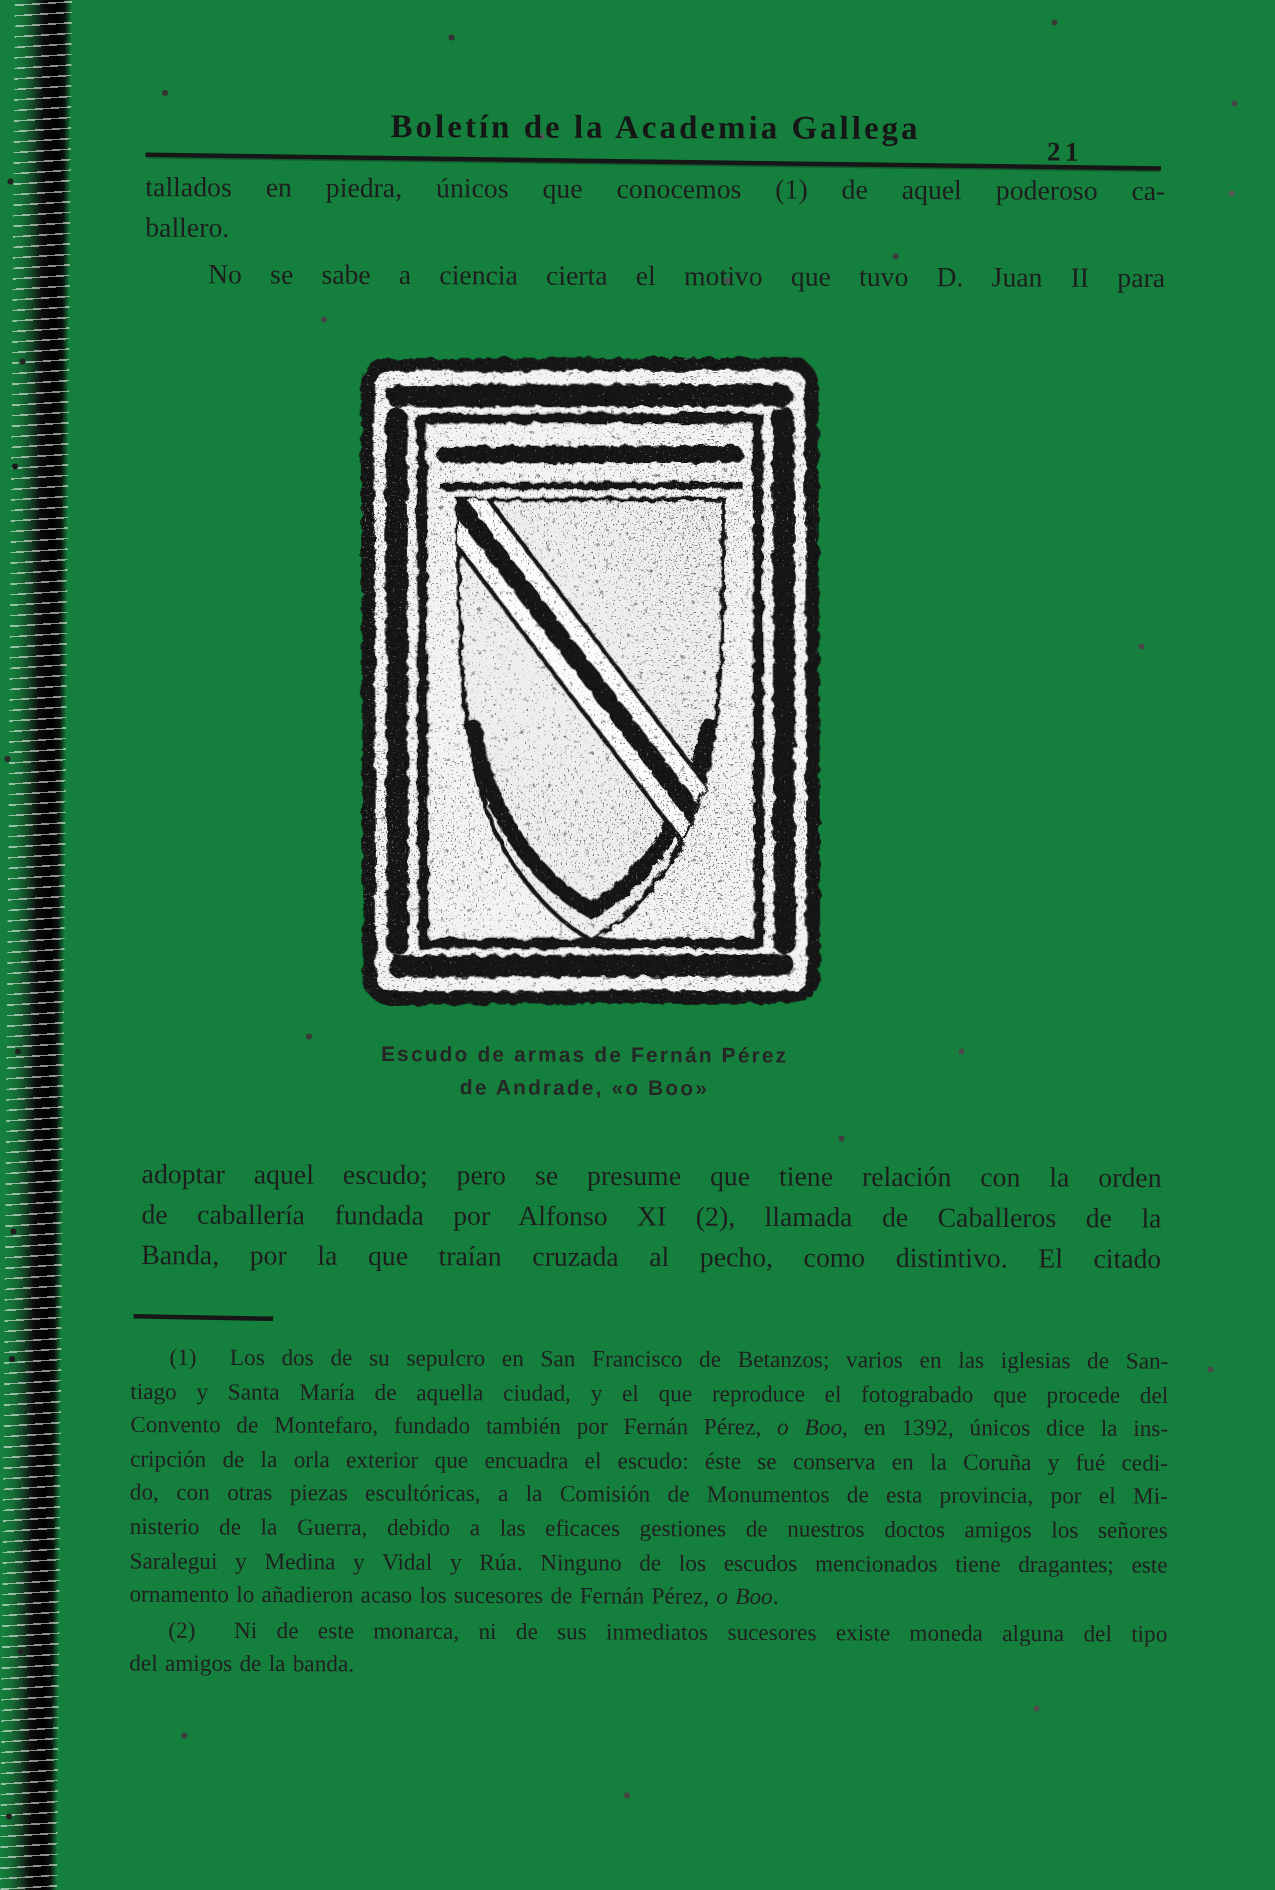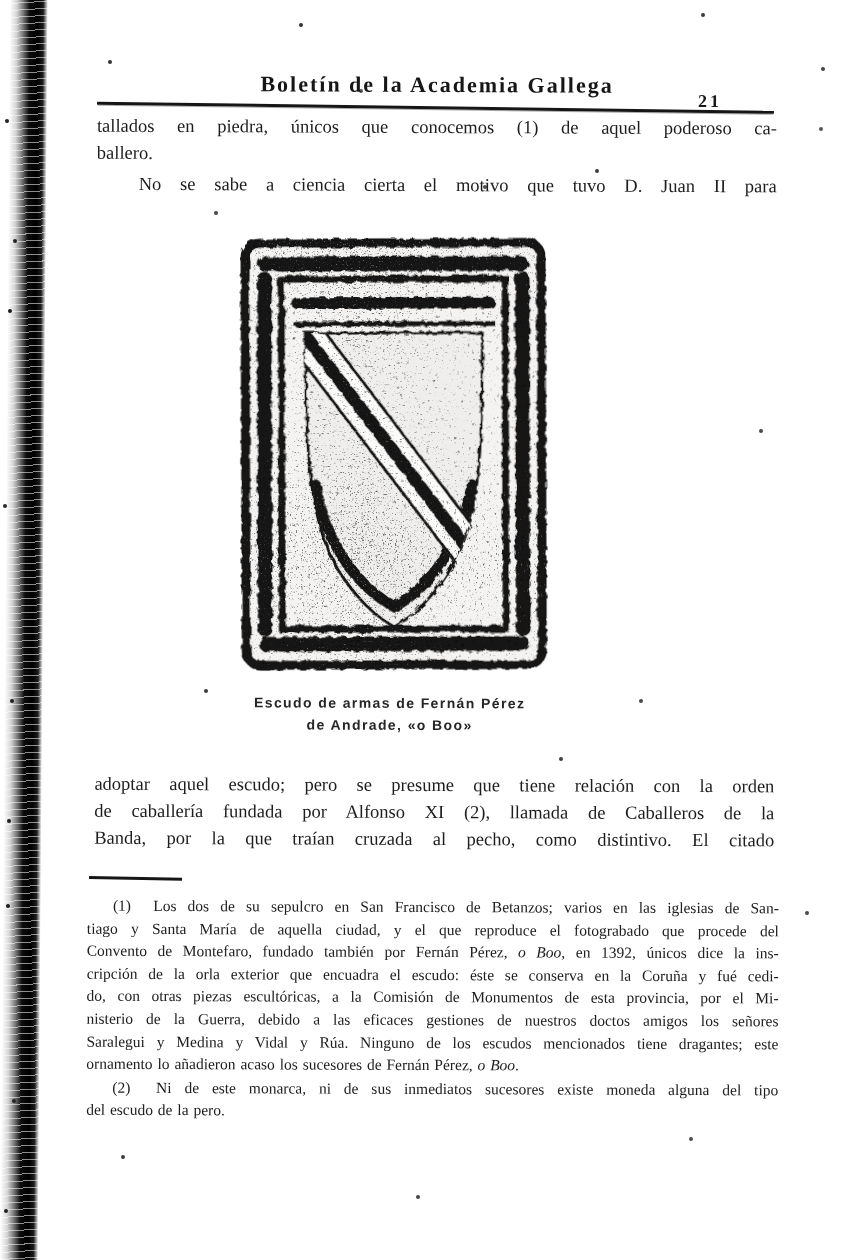--- a/index.html
+++ b/index.html
@@ -1,18 +1,18 @@
 <!DOCTYPE html>
 <html><head>
 <meta charset="utf-8">
 <style>
   html,body{margin:0;padding:0;background:#e8e8e8;}
   .page{
     position:relative;width:850px;height:1260px;overflow:hidden;
-    background:#ffffff;color:#1b1b1b;
+    background:#15803d;color:#1b1b1b;
     font-family:"Liberation Serif","DejaVu Serif",serif;
   }
   
   .gutter{
     position:absolute;left:10px;top:-6px;width:38px;height:1275px;
     transform:rotate(0.45deg);transform-origin:top left;
     background:
       repeating-linear-gradient(176deg, rgba(253,253,252,0) 0 2px, rgba(253,253,252,.55) 2px 3px, rgba(253,253,252,0) 3px 7px),
       linear-gradient(90deg, rgba(20,20,20,0) 0%, rgba(20,20,20,.18) 18%, rgba(20,20,20,.55) 34%, #0c0c0c 52%, #000 74%, rgba(10,10,10,.92) 88%, rgba(20,20,20,0) 100%);
   }
@@ -185,18 +185,18 @@
         <div class="fnline"><span>tiago y Santa María de aquella ciudad, y el que reproduce el fotograbado que procede del</span></div>
         <div class="fnline"><span>Convento de Montefaro, fundado también por Fernán Pérez, </span><i>o Boo</i><span>, en 1392, únicos dice la ins-</span></div>
         <div class="fnline"><span>cripción de la orla exterior que encuadra el escudo: éste se conserva en la Coruña y fué cedi-</span></div>
         <div class="fnline"><span>do, con otras piezas escultóricas, a la Comisión de Monumentos de esta provincia, por el Mi-</span></div>
         <div class="fnline"><span>nisterio de la Guerra, debido a las eficaces gestiones de nuestros doctos amigos los señores</span></div>
         <div class="fnline"><span>Saralegui y Medina y Vidal y Rúa. Ninguno de los escudos mencionados tiene dragantes; este</span></div>
         <div class="fnline short"><span>ornamento lo añadieron acaso los sucesores de Fernán Pérez, </span><i>o Boo</i><span>.</span></div>
       </div>
       <div class="fn2">
         <div class="fnline first"><span>(2)&nbsp;&nbsp;Ni de este monarca, ni de sus inmediatos sucesores existe moneda alguna del tipo</span></div>
-        <div class="fnline short"><span>del escudo de la pero.</span></div>
+        <div class="fnline short"><span>del amigos de la banda.</span></div>
       </div>
     </div>
 
   </div>
 </div>
 
 </body></html>

